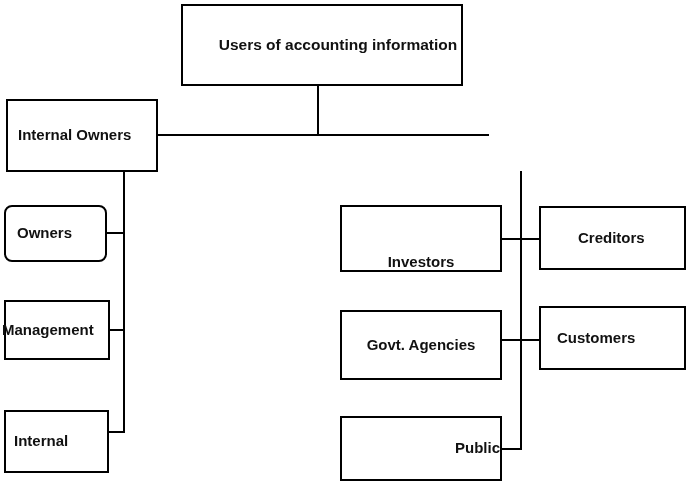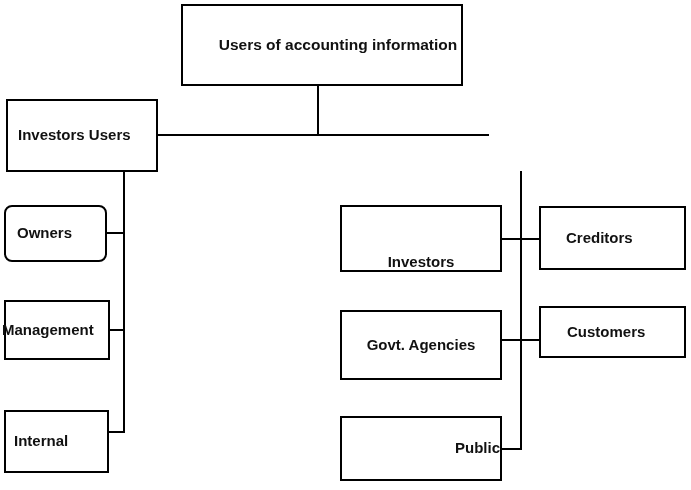--- a/index.html
+++ b/index.html
@@ -94,27 +94,27 @@
   #node-govt-agencies .node-label { font-size: 15px; text-align: center; }
   #node-public {
     left: 340px; top: 416px;
     width: 162px; height: 65px;
   }
   #node-public .node-label { font-size: 15px; text-align: right; }
   
   #node-creditors {
     left: 539px; top: 206px;
     width: 147px; height: 64px;
-    padding-left: 25px;
+    padding-left: 37px;
   }
   #node-creditors .node-label { font-size: 15px; }
   #node-customers {
     left: 539px; top: 306px;
-    width: 147px; height: 52px;
-    padding-left: 26px;
+    width: 147px; height: 64px;
+    padding-left: 16px;
   }
   #node-customers .node-label { font-size: 15px; }
   
   .conn {
     position: absolute;
     background: #000000;
     z-index: 1;
   }
   .conn-h { height: 2px; }
   .conn-v { width: 2px; }
@@ -153,21 +153,21 @@
   <div class="conn conn-h" id="conn-stub-creditors"></div>
   <div class="conn conn-h" id="conn-stub-govt"></div>
   <div class="conn conn-h" id="conn-stub-customers"></div>
   <div class="conn conn-h" id="conn-stub-public"></div>
 
   <div class="node align-center" id="node-root">
     <span class="node-label">Users of accounting information</span>
   </div>
 
   <div class="node align-left" id="node-internal-users">
-    <span class="node-label">Investors Users</span>
+    <span class="node-label">Internal Owners</span>
   </div>
 
 
   <div class="node align-left" id="node-owners">
     <span class="node-label">Owners</span>
   </div>
 
   <div class="node align-center" id="node-management">
     <span class="node-label">Management</span>
   </div>

